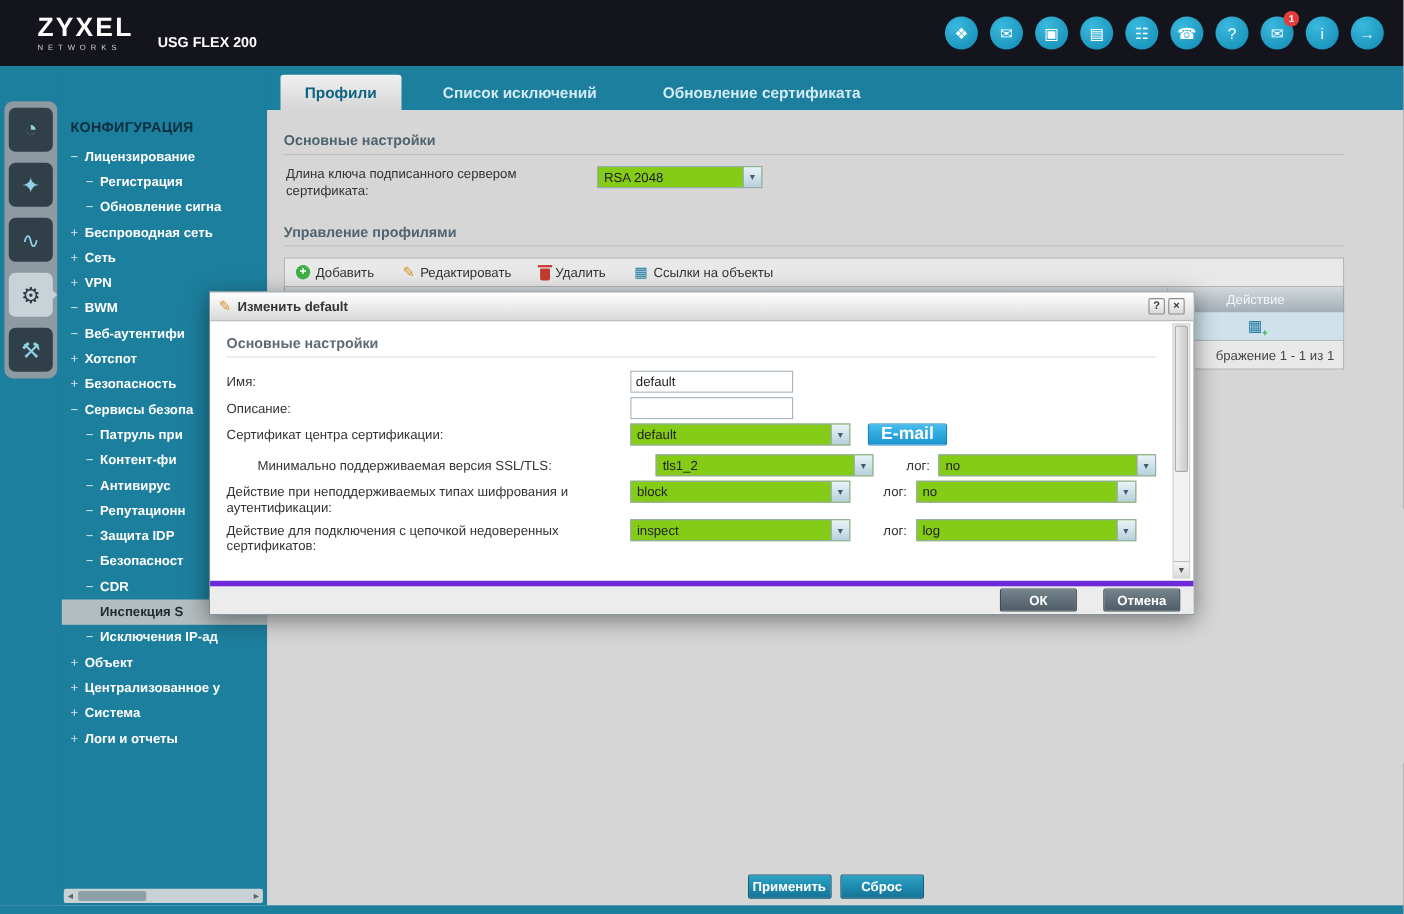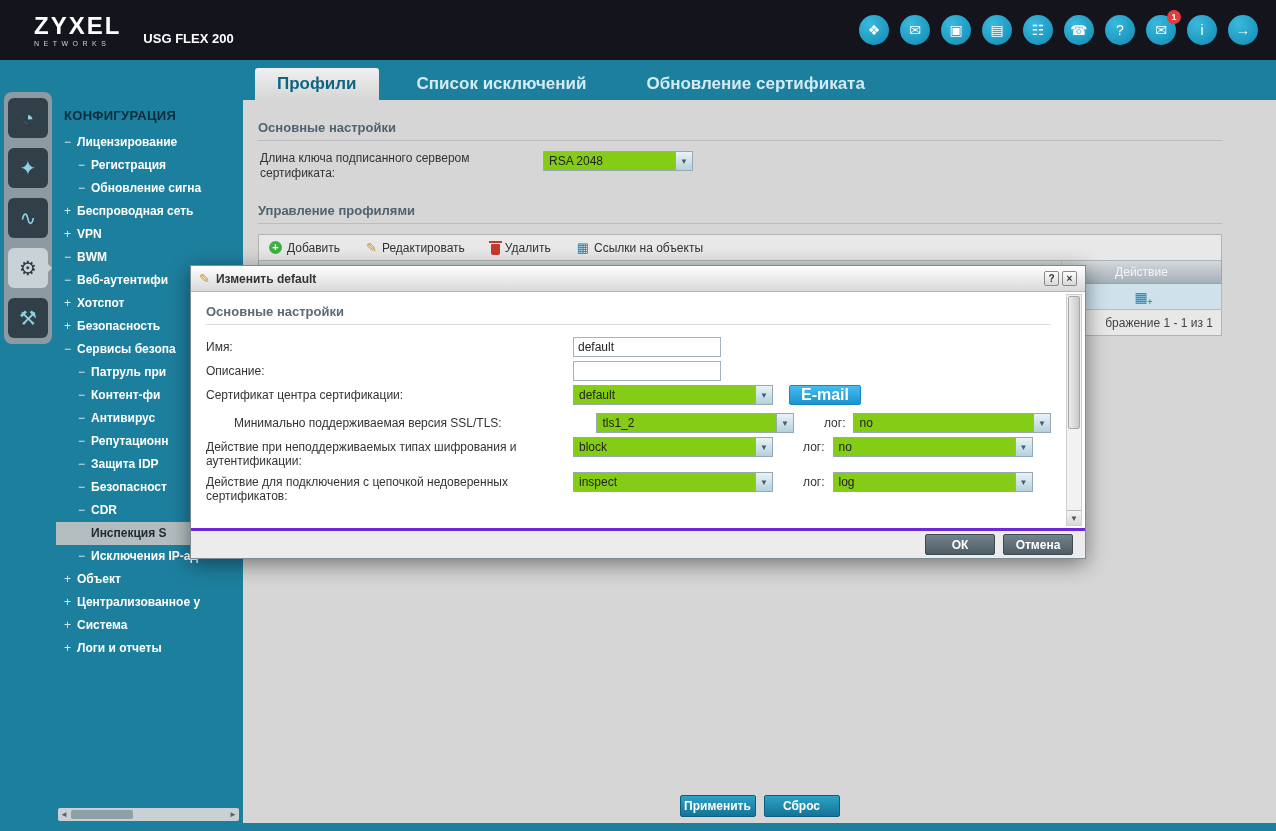--- a/index.html
+++ b/index.html
@@ -16,21 +16,21 @@
   .hicon { position:relative; width:30px; height:30px; border-radius:50%; color:#fff;
            background:radial-gradient(circle at 35% 30%, #3ab9de, #1189b2);
            display:flex; align-items:center; justify-content:center; font-size:14px; cursor:pointer; }
   .badge { position:absolute; top:-5px; right:-5px; width:14px; height:14px; border-radius:50%;
            background:#e23c3c; color:#fff; font-size:9px; font-weight:bold;
            display:flex; align-items:center; justify-content:center; }
 
   
   .tabband { position:absolute; top:60px; left:0; width:100%; height:40px; background:#1d7f9e;
              display:flex; align-items:flex-end; padding-left:255px; }
-  .tab { height:32px; line-height:32px; padding:0 22px; margin-right:16px; font-size:17px; font-weight:bold;
+  .tab { height:32px; line-height:32px; padding:0 22px; margin-right:16px; font-size:14px; font-weight:bold;
          color:#d2ebf4; cursor:pointer; white-space:nowrap; }
   .tab.active { background:linear-gradient(#f0f0f0,#d6d6d6); color:#0d6483; border-radius:3px 3px 0 0; }
 
   
   .sidebar { position:absolute; top:60px; left:0; width:243px; bottom:8px; background:#1d7f9e; display:flex; }
   .iconstrip { width:56px; background:#1d7f9e; }
   .dock { margin:32px 4px 0; width:48px; background:#8d9aa1; border-radius:8px; padding:6px 0;
           display:flex; flex-direction:column; align-items:center; gap:10px; }
   .tile { width:40px; height:40px; border-radius:6px; background:#313f49; color:#8fd0e2;
           display:flex; align-items:center; justify-content:center; font-size:20px; cursor:pointer; position:relative; }
@@ -106,22 +106,22 @@
             font-family:inherit; color:#222; }
   .loglabel { font-size:12px; color:#333; margin-left:30px; margin-right:8px; padding-top:3px; }
   .email-btn { margin-left:16px; width:72px; height:20px; background:linear-gradient(#45bdf0,#1b93cd);
                border:1px solid #1887bf; color:#fff; font-weight:bold; font-size:16px; border-radius:2px;
                cursor:pointer; font-family:inherit; }
   .vscroll { position:absolute; top:2px; bottom:2px; right:3px; width:16px; background:#f2f2f2; border:1px solid #cfcfcf; }
   .vthumb { position:absolute; top:1px; left:1px; right:1px; height:58%;
             background:linear-gradient(90deg,#ececec,#c9c9c9); border:1px solid #a8a8a8; border-radius:2px; cursor:pointer; }
   .varrow { position:absolute; bottom:0; left:0; right:0; height:15px; background:linear-gradient(#f5f5f5,#d9d9d9);
             border-top:1px solid #bbb; font-size:8px; color:#555; display:flex; align-items:center; justify-content:center; cursor:pointer; }
-  .dfoot { height:30px; background:#ececec; border-top:3px solid #6d28d9; display:flex; align-items:center;
-           justify-content:flex-end; padding-right:12px; gap:8px; }
+  .dfoot { height:30px; background:#ececec; border-top:5px solid #6d28d9; display:flex; align-items:center;
+           justify-content:flex-end; padding-right:12px; gap:24px; }
   .gray-btn { width:70px; height:21px; background:linear-gradient(#74828c,#4e5d67); border:1px solid #3c4a53;
               color:#fff; font-weight:bold; font-size:12px; border-radius:2px; cursor:pointer; font-family:inherit; }
 
   .bottomstrip { position:absolute; left:0; right:0; bottom:0; height:8px; background:#1d7f9e; }
 </style>
 </head>
 <body>
 
 <div class="page">
 
@@ -161,20 +161,21 @@
           <div class="tile">⚒</div>
         </div>
     </div>
     <div class="menu">
       <div class="menu-header">КОНФИГУРАЦИЯ</div>
       <div>
           <div class="mitem lvl1"><span class="pfx">−</span><span>Лицензирование</span></div>
           <div class="mitem lvl2"><span class="pfx">−</span><span>Регистрация</span></div>
           <div class="mitem lvl2"><span class="pfx">−</span><span>Обновление сигна</span></div>
           <div class="mitem lvl1"><span class="pfx">+</span><span>Беспроводная сеть</span></div>
+          <div class="mitem lvl1"><span class="pfx">+</span><span>Сеть</span></div>
           <div class="mitem lvl1"><span class="pfx">+</span><span>VPN</span></div>
           <div class="mitem lvl1"><span class="pfx">−</span><span>BWM</span></div>
           <div class="mitem lvl1"><span class="pfx">−</span><span>Веб-аутентифи</span></div>
           <div class="mitem lvl1"><span class="pfx">+</span><span>Хотспот</span></div>
           <div class="mitem lvl1"><span class="pfx">+</span><span>Безопасность</span></div>
           <div class="mitem lvl1"><span class="pfx">−</span><span>Сервисы безопа</span></div>
           <div class="mitem lvl2"><span class="pfx">−</span><span>Патруль при</span></div>
           <div class="mitem lvl2"><span class="pfx">−</span><span>Контент-фи</span></div>
           <div class="mitem lvl2"><span class="pfx">−</span><span>Антивирус</span></div>
           <div class="mitem lvl2"><span class="pfx">−</span><span>Репутационн</span></div>

